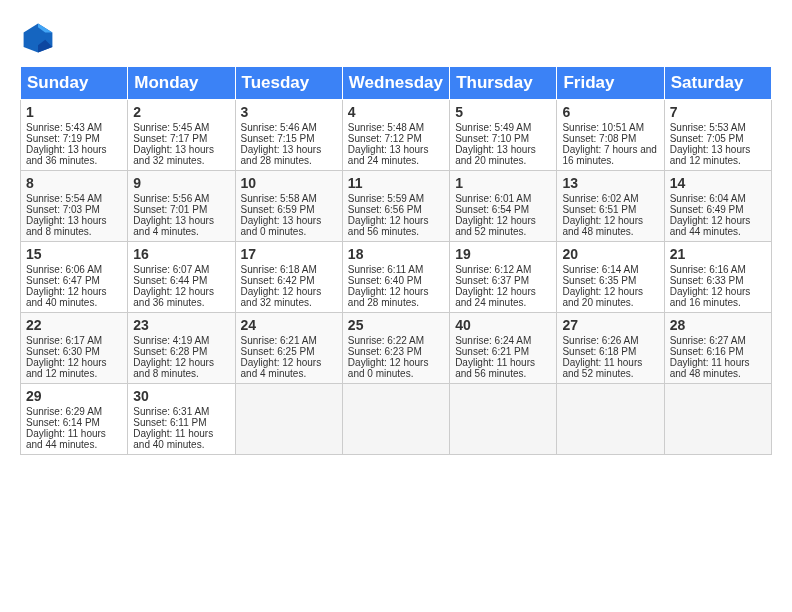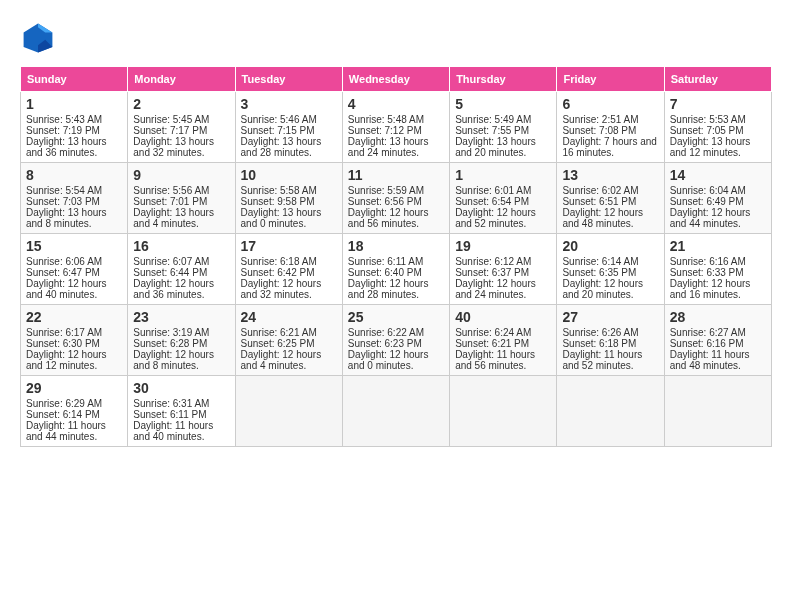--- a/index.html
+++ b/index.html
@@ -44,23 +44,23 @@
     }
     .subtitle {
       font-size: 15px;
       color: #555;
     }
     table {
       width: 100%;
       border-collapse: collapse;
     }
     thead tr th {
-      background-color: #ec4899;
+      background-color: #3b82f6;
       color: #fff;
-      font-size: 11px;
+      font-size: 17px;
       font-weight: bold;
       padding: 6px 6px;
       text-align: left;
       border: 1px solid #fff;
     }
     tbody tr td {
       border: 1px solid #ccc;
       vertical-align: top;
       padding: 4px 5px;
       font-size: 10px;
@@ -119,45 +119,45 @@
         <th>Friday</th>
         <th>Saturday</th>
       </tr>
   </thead>
   <tbody id="calendar-body">
   <tr>
         <td><span class="day-num">1</span><span>Sunrise: 5:43 AM</span><br><span>Sunset: 7:19 PM</span><br><span>Daylight: 13 hours and 36 minutes.</span></td>
         <td><span class="day-num">2</span><span>Sunrise: 5:45 AM</span><br><span>Sunset: 7:17 PM</span><br><span>Daylight: 13 hours and 32 minutes.</span></td>
         <td><span class="day-num">3</span><span>Sunrise: 5:46 AM</span><br><span>Sunset: 7:15 PM</span><br><span>Daylight: 13 hours and 28 minutes.</span></td>
         <td><span class="day-num">4</span><span>Sunrise: 5:48 AM</span><br><span>Sunset: 7:12 PM</span><br><span>Daylight: 13 hours and 24 minutes.</span></td>
-        <td><span class="day-num">5</span><span>Sunrise: 5:49 AM</span><br><span>Sunset: 7:55 PM</span><br><span>Daylight: 13 hours and 20 minutes.</span></td>
-        <td><span class="day-num">6</span><span>Sunrise: 2:51 AM</span><br><span>Sunset: 7:08 PM</span><br><span>Daylight: 7 hours and 16 minutes.</span></td>
+        <td><span class="day-num">5</span><span>Sunrise: 5:49 AM</span><br><span>Sunset: 7:10 PM</span><br><span>Daylight: 13 hours and 20 minutes.</span></td>
+        <td><span class="day-num">6</span><span>Sunrise: 10:51 AM</span><br><span>Sunset: 7:08 PM</span><br><span>Daylight: 7 hours and 16 minutes.</span></td>
         <td><span class="day-num">7</span><span>Sunrise: 5:53 AM</span><br><span>Sunset: 7:05 PM</span><br><span>Daylight: 13 hours and 12 minutes.</span></td>
       </tr>
       <tr>
         <td><span class="day-num">8</span><span>Sunrise: 5:54 AM</span><br><span>Sunset: 7:03 PM</span><br><span>Daylight: 13 hours and 8 minutes.</span></td>
         <td><span class="day-num">9</span><span>Sunrise: 5:56 AM</span><br><span>Sunset: 7:01 PM</span><br><span>Daylight: 13 hours and 4 minutes.</span></td>
-        <td><span class="day-num">10</span><span>Sunrise: 5:58 AM</span><br><span>Sunset: 9:58 PM</span><br><span>Daylight: 13 hours and 0 minutes.</span></td>
+        <td><span class="day-num">10</span><span>Sunrise: 5:58 AM</span><br><span>Sunset: 6:59 PM</span><br><span>Daylight: 13 hours and 0 minutes.</span></td>
         <td><span class="day-num">11</span><span>Sunrise: 5:59 AM</span><br><span>Sunset: 6:56 PM</span><br><span>Daylight: 12 hours and 56 minutes.</span></td>
         <td><span class="day-num">1</span><span>Sunrise: 6:01 AM</span><br><span>Sunset: 6:54 PM</span><br><span>Daylight: 12 hours and 52 minutes.</span></td>
         <td><span class="day-num">13</span><span>Sunrise: 6:02 AM</span><br><span>Sunset: 6:51 PM</span><br><span>Daylight: 12 hours and 48 minutes.</span></td>
         <td><span class="day-num">14</span><span>Sunrise: 6:04 AM</span><br><span>Sunset: 6:49 PM</span><br><span>Daylight: 12 hours and 44 minutes.</span></td>
       </tr>
       <tr>
         <td><span class="day-num">15</span><span>Sunrise: 6:06 AM</span><br><span>Sunset: 6:47 PM</span><br><span>Daylight: 12 hours and 40 minutes.</span></td>
         <td><span class="day-num">16</span><span>Sunrise: 6:07 AM</span><br><span>Sunset: 6:44 PM</span><br><span>Daylight: 12 hours and 36 minutes.</span></td>
         <td><span class="day-num">17</span><span>Sunrise: 6:18 AM</span><br><span>Sunset: 6:42 PM</span><br><span>Daylight: 12 hours and 32 minutes.</span></td>
         <td><span class="day-num">18</span><span>Sunrise: 6:11 AM</span><br><span>Sunset: 6:40 PM</span><br><span>Daylight: 12 hours and 28 minutes.</span></td>
         <td><span class="day-num">19</span><span>Sunrise: 6:12 AM</span><br><span>Sunset: 6:37 PM</span><br><span>Daylight: 12 hours and 24 minutes.</span></td>
         <td><span class="day-num">20</span><span>Sunrise: 6:14 AM</span><br><span>Sunset: 6:35 PM</span><br><span>Daylight: 12 hours and 20 minutes.</span></td>
         <td><span class="day-num">21</span><span>Sunrise: 6:16 AM</span><br><span>Sunset: 6:33 PM</span><br><span>Daylight: 12 hours and 16 minutes.</span></td>
       </tr>
       <tr>
         <td><span class="day-num">22</span><span>Sunrise: 6:17 AM</span><br><span>Sunset: 6:30 PM</span><br><span>Daylight: 12 hours and 12 minutes.</span></td>
-        <td><span class="day-num">23</span><span>Sunrise: 3:19 AM</span><br><span>Sunset: 6:28 PM</span><br><span>Daylight: 12 hours and 8 minutes.</span></td>
+        <td><span class="day-num">23</span><span>Sunrise: 4:19 AM</span><br><span>Sunset: 6:28 PM</span><br><span>Daylight: 12 hours and 8 minutes.</span></td>
         <td><span class="day-num">24</span><span>Sunrise: 6:21 AM</span><br><span>Sunset: 6:25 PM</span><br><span>Daylight: 12 hours and 4 minutes.</span></td>
         <td><span class="day-num">25</span><span>Sunrise: 6:22 AM</span><br><span>Sunset: 6:23 PM</span><br><span>Daylight: 12 hours and 0 minutes.</span></td>
         <td><span class="day-num">40</span><span>Sunrise: 6:24 AM</span><br><span>Sunset: 6:21 PM</span><br><span>Daylight: 11 hours and 56 minutes.</span></td>
         <td><span class="day-num">27</span><span>Sunrise: 6:26 AM</span><br><span>Sunset: 6:18 PM</span><br><span>Daylight: 11 hours and 52 minutes.</span></td>
         <td><span class="day-num">28</span><span>Sunrise: 6:27 AM</span><br><span>Sunset: 6:16 PM</span><br><span>Daylight: 11 hours and 48 minutes.</span></td>
       </tr>
       <tr>
         <td><span class="day-num">29</span><span>Sunrise: 6:29 AM</span><br><span>Sunset: 6:14 PM</span><br><span>Daylight: 11 hours and 44 minutes.</span></td>
         <td><span class="day-num">30</span><span>Sunrise: 6:31 AM</span><br><span>Sunset: 6:11 PM</span><br><span>Daylight: 11 hours and 40 minutes.</span></td>
         <td class="empty"></td>

